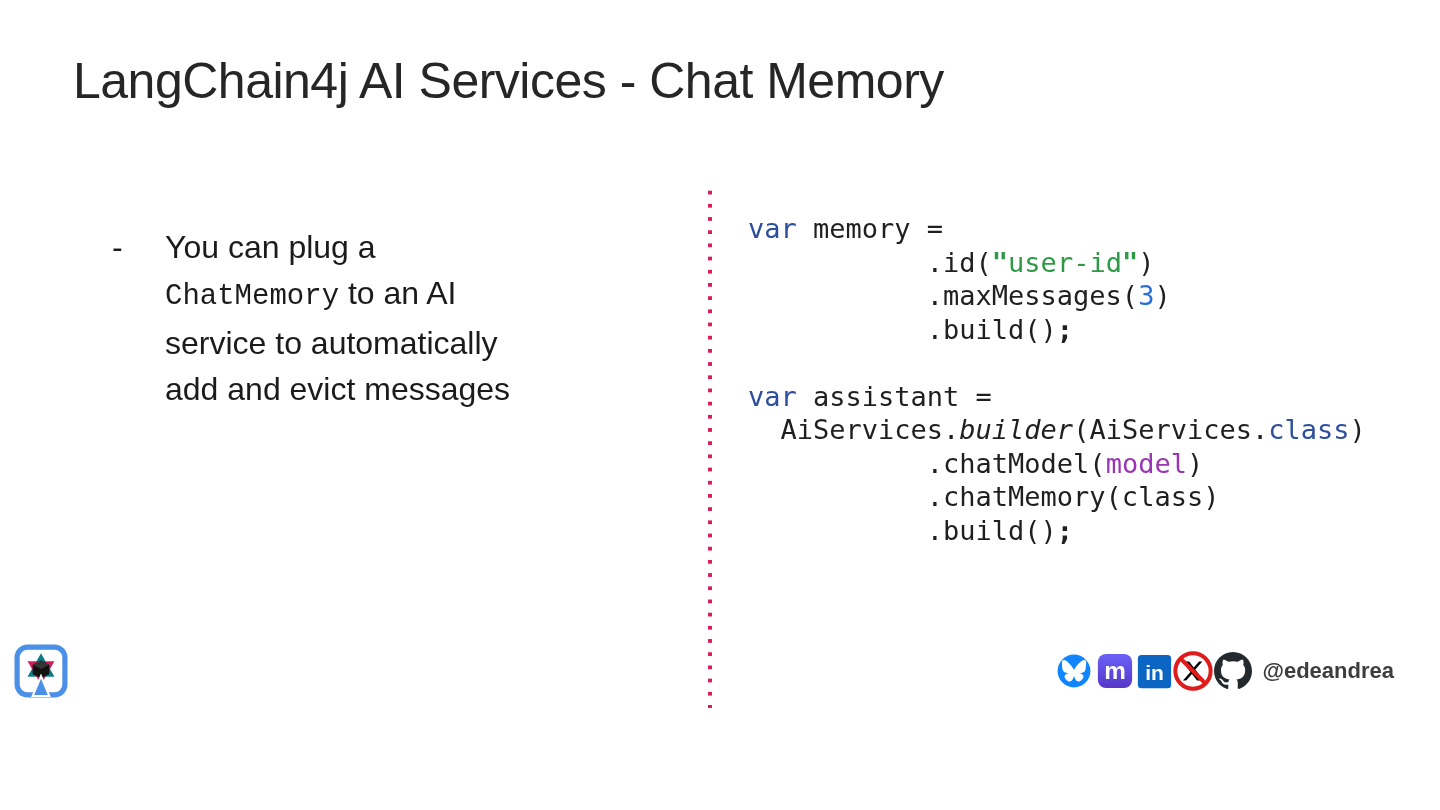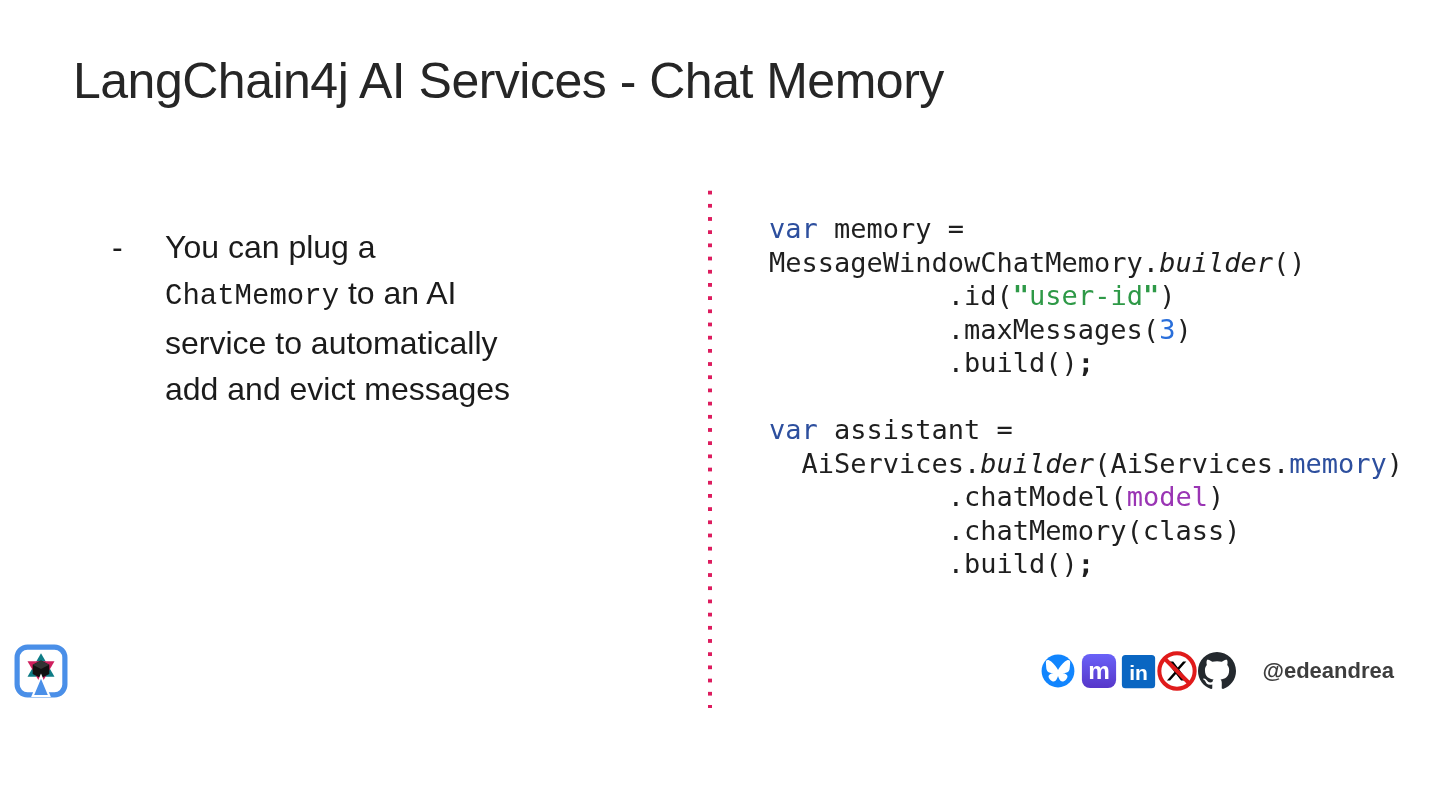--- a/index.html
+++ b/index.html
@@ -29,35 +29,35 @@
   .divider{
     position:absolute;left:707px;top:186px;width:6px;height:594px;
     background-image:radial-gradient(circle 2.4px, #dd1c5e 98%, rgba(0,0,0,0) 100%);
     background-size:6px 13.2px;background-repeat:repeat-y;
   }
   .code{
     position:absolute;left:748px;top:212px;
     font-family:"DejaVu Sans Mono","Liberation Mono",monospace;
     font-size:27px;line-height:33.5px;color:#1f1f1f;
   }
-  .code-line{white-space:pre;min-height:33.5px;margin-left:21px;}
+  .code-line{white-space:pre;min-height:33.5px;}
   .seg-p{color:#1f1f1f;}
   .seg-kw{color:#2d4f9e;}
   .seg-it{color:#1f1f1f;font-style:italic;}
   .seg-sq{color:#2e9947;font-weight:bold;}
   .seg-st{color:#2e9947;}
   .seg-nu{color:#2a6fdb;}
   .seg-fi{color:#9a35b4;}
   .seg-sb{color:#1f1f1f;font-weight:bold;}
   .footer{
     position:absolute;right:46px;bottom:16px;
     display:flex;align-items:center;gap:4px;
   }
   .footer .handle{
-    margin-left:22px;font-size:22px;font-weight:bold;color:#3d3d3d;
+    margin-left:6px;font-size:22px;font-weight:bold;color:#3d3d3d;
     white-space:nowrap;
   }
   .footer svg{display:block;}
   .logo{position:absolute;left:14px;bottom:10px;width:54px;height:54px;}
 </style>
 </head>
 <body>
 
 <div class="slide">
 
@@ -65,27 +65,26 @@
 
   <div class="bullet">
     <span class="dash">-</span>
     <div class="bullet-text"><span>You can plug a </span><code class="inline-code">ChatMemory</code><span> to an AI service to automatically add and evict messages</span></div>
   </div>
 
   <div class="divider"></div>
 
   <div class="code">
       <div class="code-line"><span class="seg-kw">var</span><span class="seg-p"> memory =</span></div>
-      <div class="code-line"><span class="seg-p">MessageWindowChatMemory.</span><span class="seg-it">builder</span><span class="seg-p">()</span></div>
       <div class="code-line"><span class="seg-p">           .id(</span><span class="seg-sq">"</span><span class="seg-st">user-id</span><span class="seg-sq">"</span><span class="seg-p">)</span></div>
       <div class="code-line"><span class="seg-p">           .maxMessages(</span><span class="seg-nu">3</span><span class="seg-p">)</span></div>
       <div class="code-line"><span class="seg-p">           .build()</span><span class="seg-sb">;</span></div>
       <div class="code-line">&nbsp;</div>
       <div class="code-line"><span class="seg-kw">var</span><span class="seg-p"> assistant =</span></div>
-      <div class="code-line"><span class="seg-p">  AiServices.</span><span class="seg-it">builder</span><span class="seg-p">(AiServices.</span><span class="seg-kw">memory</span><span class="seg-p">)</span></div>
+      <div class="code-line"><span class="seg-p">  AiServices.</span><span class="seg-it">builder</span><span class="seg-p">(AiServices.</span><span class="seg-kw">class</span><span class="seg-p">)</span></div>
       <div class="code-line"><span class="seg-p">           .chatModel(</span><span class="seg-fi">model</span><span class="seg-p">)</span></div>
       <div class="code-line"><span class="seg-p">           .chatMemory(class)</span></div>
       <div class="code-line"><span class="seg-p">           .build()</span><span class="seg-sb">;</span></div>
     </div>
 
   <svg class="logo" viewBox="0 0 52 52">
     <rect x="3" y="3" width="46" height="46" rx="10" fill="#ffffff" stroke="#4a8fe8" stroke-width="5"></rect>
     <polygon points="26,9 13,31.5 39,31.5" fill="#0e7c86"></polygon>
     <polygon points="26,39 13,16.5 39,16.5" fill="#cf1f5e"></polygon>
     <polygon points="26,16 34,20 34,29 26,33 18,29 18,20" fill="#111111"></polygon>

